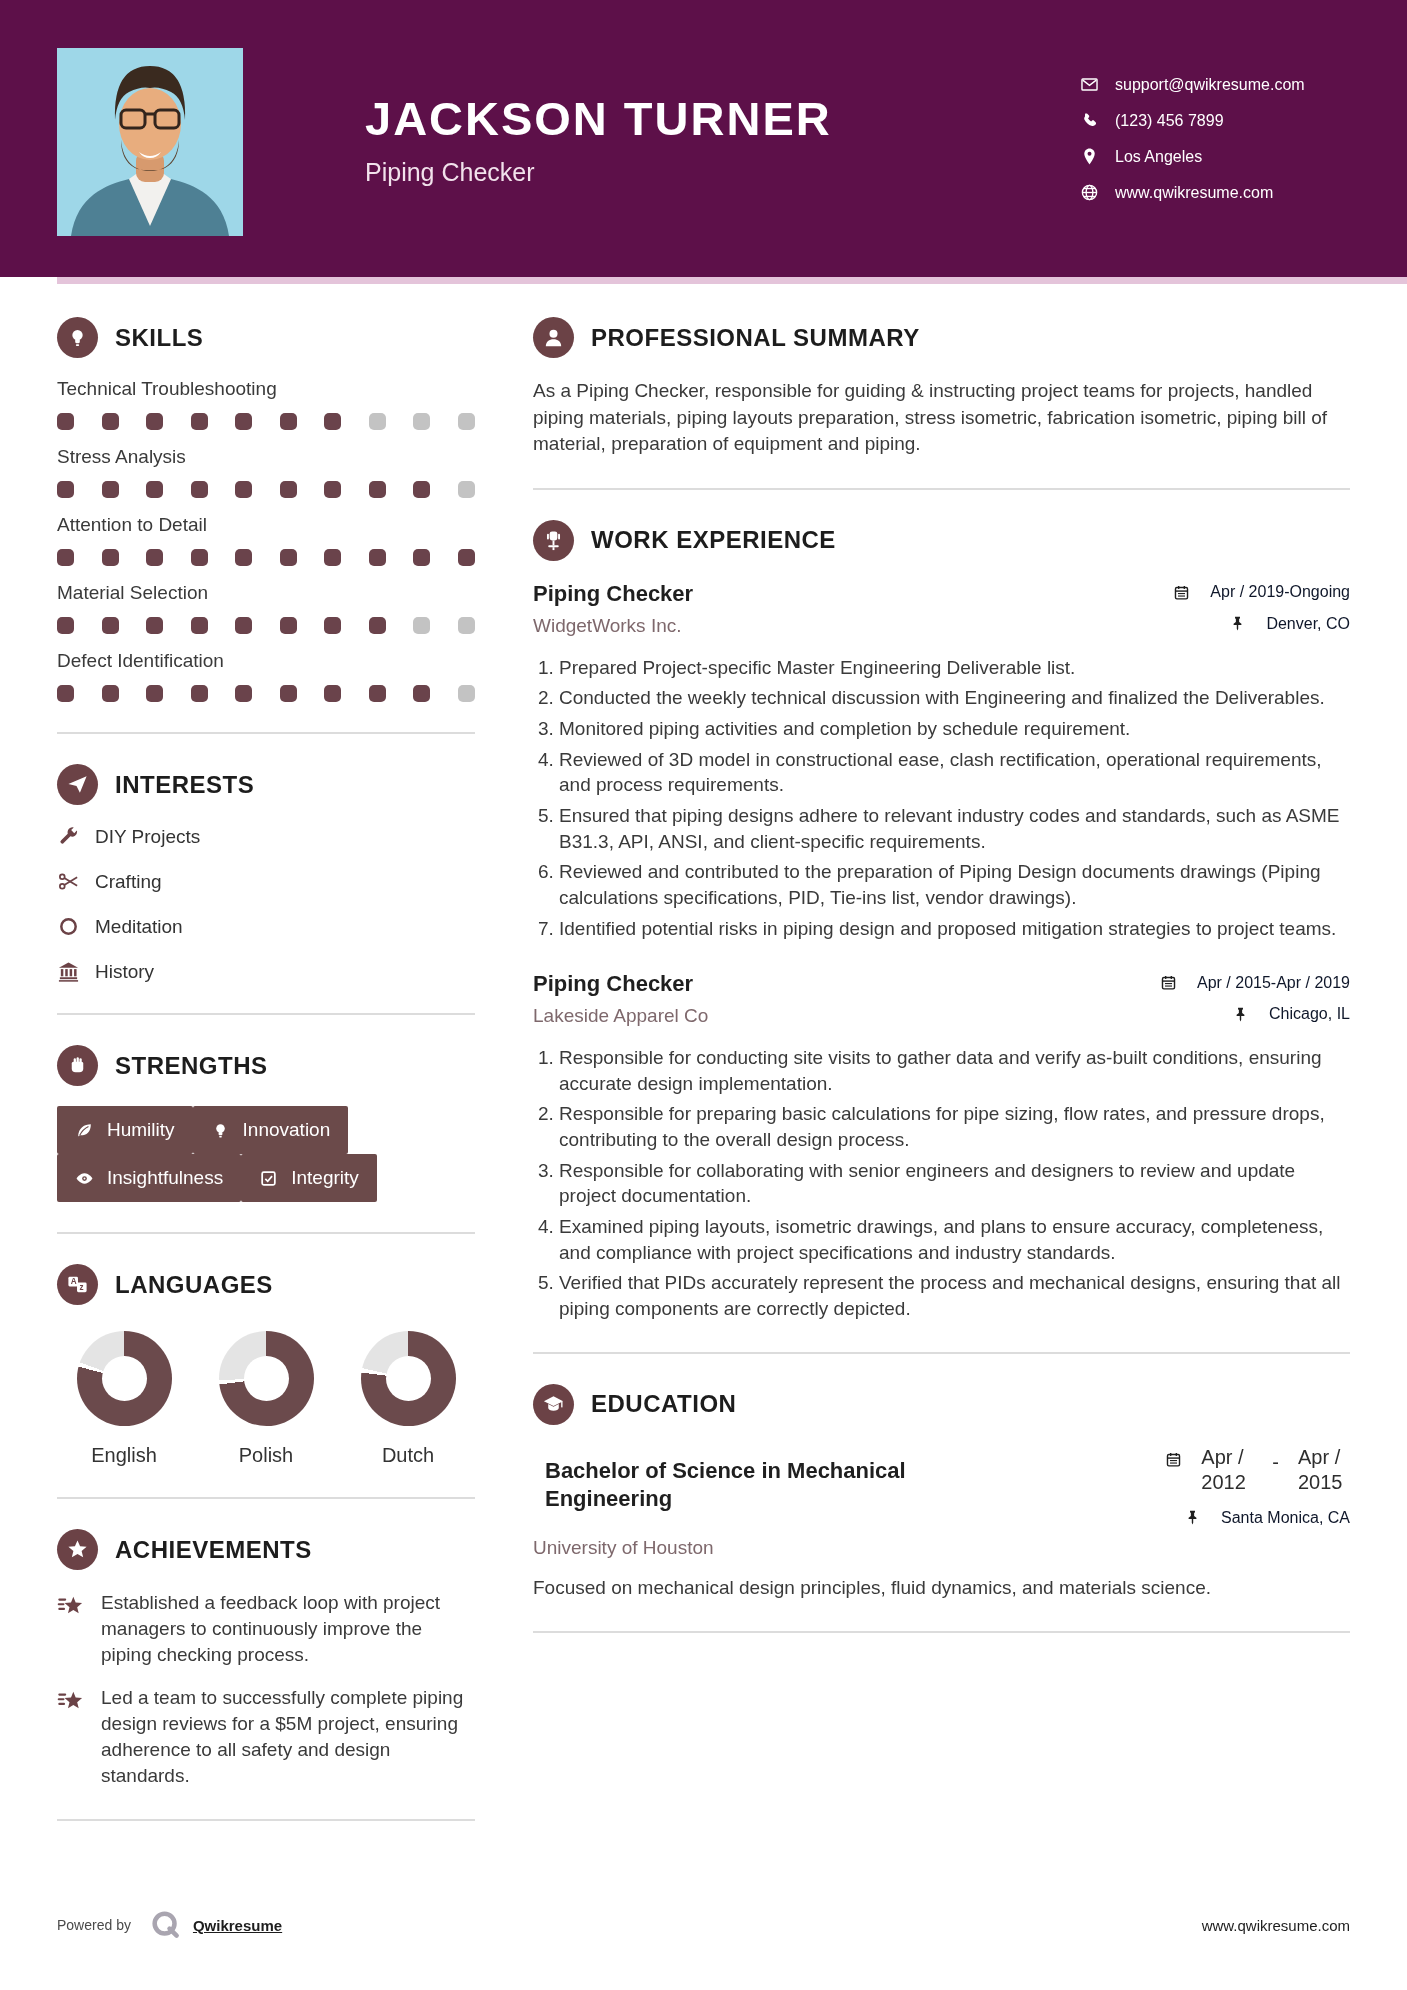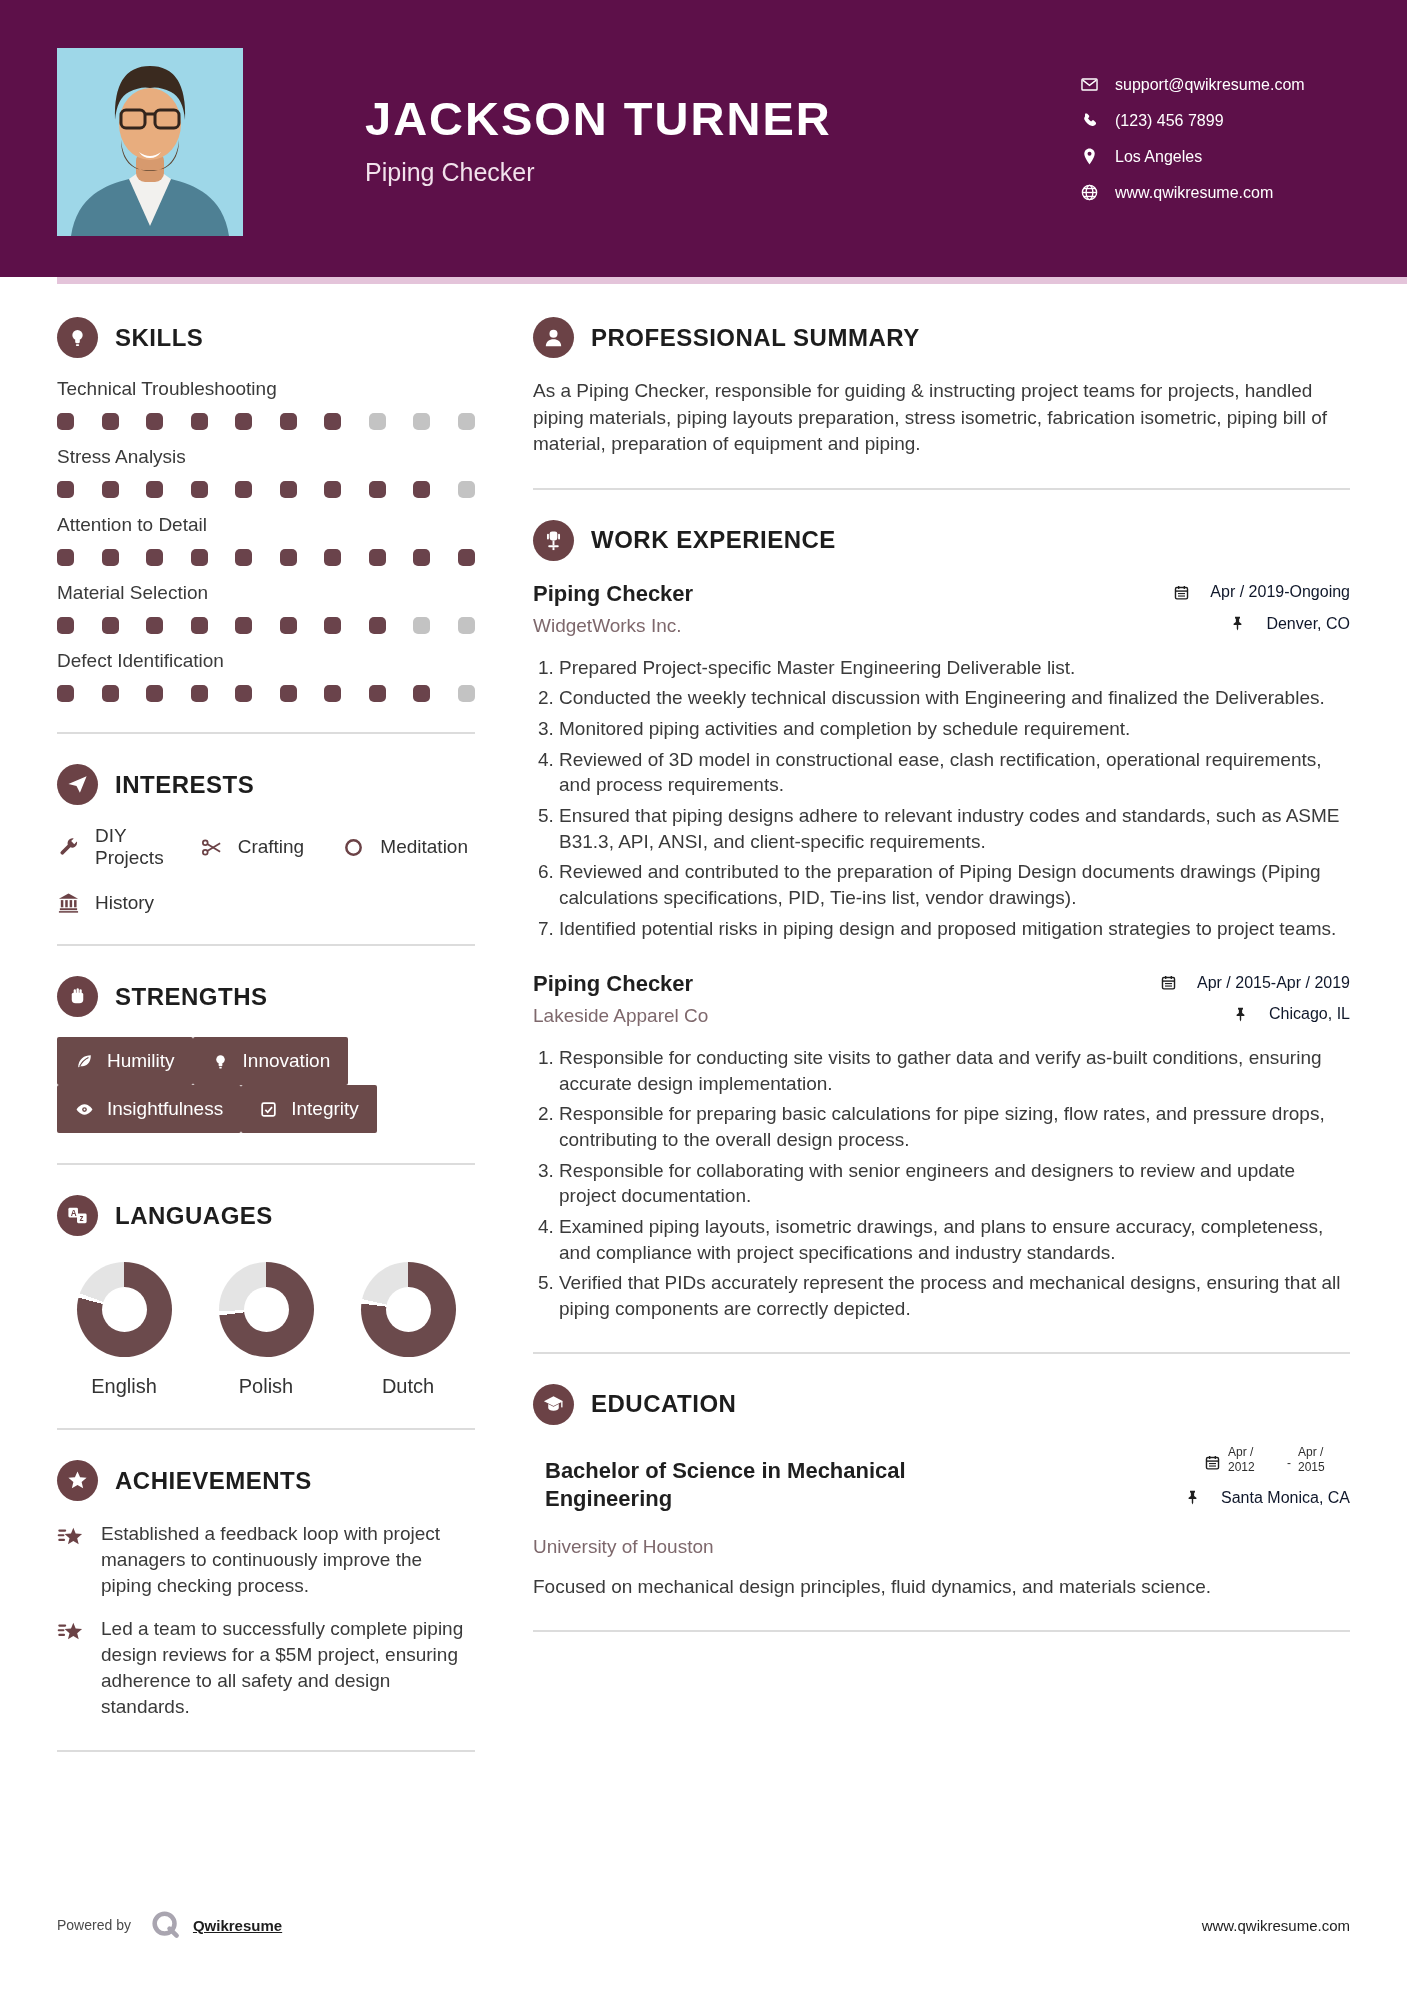--- a/index.html
+++ b/index.html
@@ -33,21 +33,21 @@
                  margin:0;text-transform:uppercase;}
 
   
   .skill{margin-bottom:16px;}
   .skill-label{font-size:19px;color:#3a3a3a;}
   .dots{display:flex;justify-content:space-between;margin-top:13px;}
   .dot{width:17px;height:17px;border-radius:5px;background:var(--dot-off,#c3c3c3);}
   .dot.on{background:var(--dot-on,#6a434b);}
 
   
-  .interests-grid{display:grid;grid-template-columns:1fr 1fr 1fr;row-gap:22px;column-gap:10px;}
+  .interests-grid{display:grid;grid-template-columns:1fr;row-gap:22px;column-gap:10px;}
   .interest{display:flex;align-items:center;gap:15px;font-size:19px;color:#333;}
   .interest .icon{width:23px;height:23px;color:var(--accent,#6b4246);flex:none;}
 
   
   .badges{display:flex;flex-wrap:wrap;}
   .badge{background:var(--badge-bg,#6b4a4a);color:#fff;font-size:19px;
          display:flex;align-items:center;gap:13px;padding:13px 18px;border-radius:2px;}
   .badge .icon{width:19px;height:19px;color:#fff;flex:none;}
 
   
@@ -71,21 +71,21 @@
   .meta .icon{width:17px;height:17px;color:#1f1f1f;flex:none;}
   .job-sub{display:flex;justify-content:space-between;align-items:flex-start;margin-top:8px;}
   .company{font-size:19px;color:var(--company,#7e686c);}
   .job ol{margin:18px 0 0;padding-left:26px;}
   .job ol li{font-size:19px;line-height:1.35;color:#3a3a3a;margin-bottom:5px;}
 
   
   .edu-head{display:flex;justify-content:space-between;}
   .edu-degree{font-size:22px;font-weight:700;color:#1f1f1f;margin:12px;max-width:460px;line-height:1.3;}
   .edu-right{display:flex;flex-direction:column;align-items:flex-end;gap:14px;}
-  .edu-date{display:flex;align-items:center;gap:7px;font-size:12px;color:#2e2e2e;}
+  .edu-date{display:flex;align-items:flex-start;gap:19px;font-size:20px;color:#2e2e2e;}
   .edu-date .icon{width:17px;height:17px;color:#1f1f1f;margin-top:6px;}
   .edu-date .part{width:52px;text-align:left;line-height:1.25;}
   .edu-date .sep{margin-top:6px;}
   .edu-school{font-size:19px;color:var(--company,#7e686c);margin-top:10px;}
   .edu-desc{font-size:19px;line-height:1.4;color:#3a3a3a;margin-top:16px;}
 
   
   .footer{position:absolute;left:57px;right:57px;bottom:48px;display:flex;align-items:center;}
   .powered{font-size:14px;color:#4a4a4a;}
   .qlogo{width:34px;height:34px;margin:0 10px 0 18px;}

